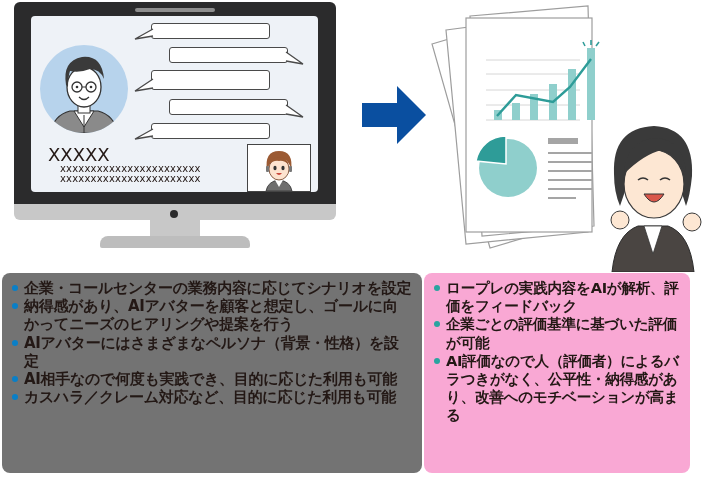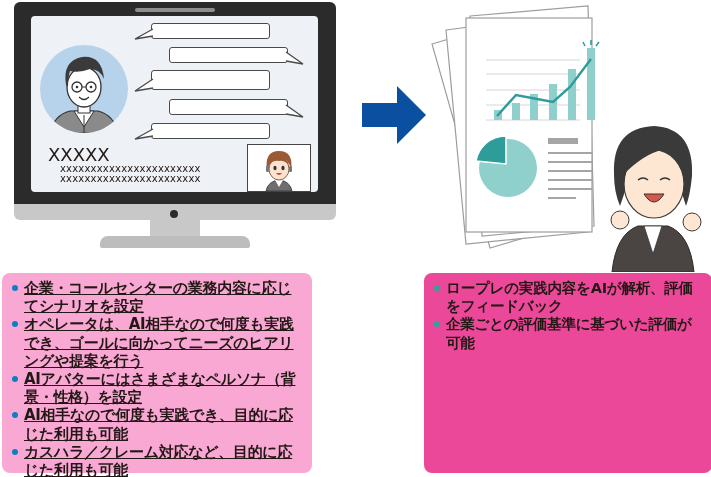--- a/index.html
+++ b/index.html
@@ -25,22 +25,22 @@
   .pip { left:247px; top:144px; width:62px; height:46px; background:#fff; border:1.5px solid #444; }
 
   
   .arrow { left:362px; top:86px; }
 
   
   .report { left:428px; top:4px; }
 
   
   .box { position:absolute; border-radius:8px; padding:6px 10px 6px 10px; box-sizing:border-box; }
-  .box-left  { left:2px;   top:273px; width:310px; height:200px; background:#f9a8d4;text-decoration:underline; }
-  .box-right { left:424px; top:273px; width:288px; height:200px; background:#ec4899; }
+  .box-left  { left:2px;   top:273px; width:420px; height:200px; background:#737373; }
+  .box-right { left:424px; top:273px; width:266px; height:200px; background:#f9a8d4; }
   .box ul { list-style:none; margin:0; padding:0; }
   .box li { position:relative; padding-left:12px; font-size:14.6px; line-height:18.2px; font-weight:bold; color:#231815; letter-spacing:-0.3px; }
   .box-left li  { font-size:15px; }
   .box li .bullet { position:absolute; left:0; top:6px; width:6px; height:6px; border-radius:50%; }
   .box-left li .bullet  { background:#0a7fc7; }
   .box-right li .bullet { background:#2aa4a0; }
 </style>
 </head>
 <body>
 
@@ -187,25 +187,26 @@
 
   <path d="M46 72 Q56 88 66 72 Z" fill="#d9574a" stroke="#333" stroke-width="1"></path>
 
   <circle cx="22" cy="98" r="9" fill="#fde7d3" stroke="#3a3a3a" stroke-width="1"></circle>
   <circle cx="94" cy="100" r="9" fill="#fde7d3" stroke="#3a3a3a" stroke-width="1"></circle>
 </svg>
 
 <div class="box box-left">
   <ul>
     <li><span class="bullet"></span><span>企業・コールセンターの業務内容に応じてシナリオを設定</span></li>
-    <li><span class="bullet"></span><span>オペレータは、AI相手なので何度も実践でき、ゴールに向かってニーズのヒアリングや提案を行う</span></li>
+    <li><span class="bullet"></span><span>納得感があり、AIアバターを顧客と想定し、ゴールに向かってニーズのヒアリングや提案を行う</span></li>
     <li><span class="bullet"></span><span>AIアバターにはさまざまなペルソナ（背景・性格）を設定</span></li>
     <li><span class="bullet"></span><span>AI相手なので何度も実践でき、目的に応じた利用も可能</span></li>
     <li><span class="bullet"></span><span>カスハラ／クレーム対応など、目的に応じた利用も可能</span></li>
   </ul>
 </div>
 
 <div class="box box-right">
   <ul>
     <li><span class="bullet"></span><span>ロープレの実践内容をAIが解析、評価をフィードバック</span></li>
     <li><span class="bullet"></span><span>企業ごとの評価基準に基づいた評価が可能</span></li>
+    <li><span class="bullet"></span><span>AI評価なので人（評価者）によるバラつきがなく、公平性・納得感があり、改善へのモチベーションが高まる</span></li>
   </ul>
 </div>
 
 </body></html>

